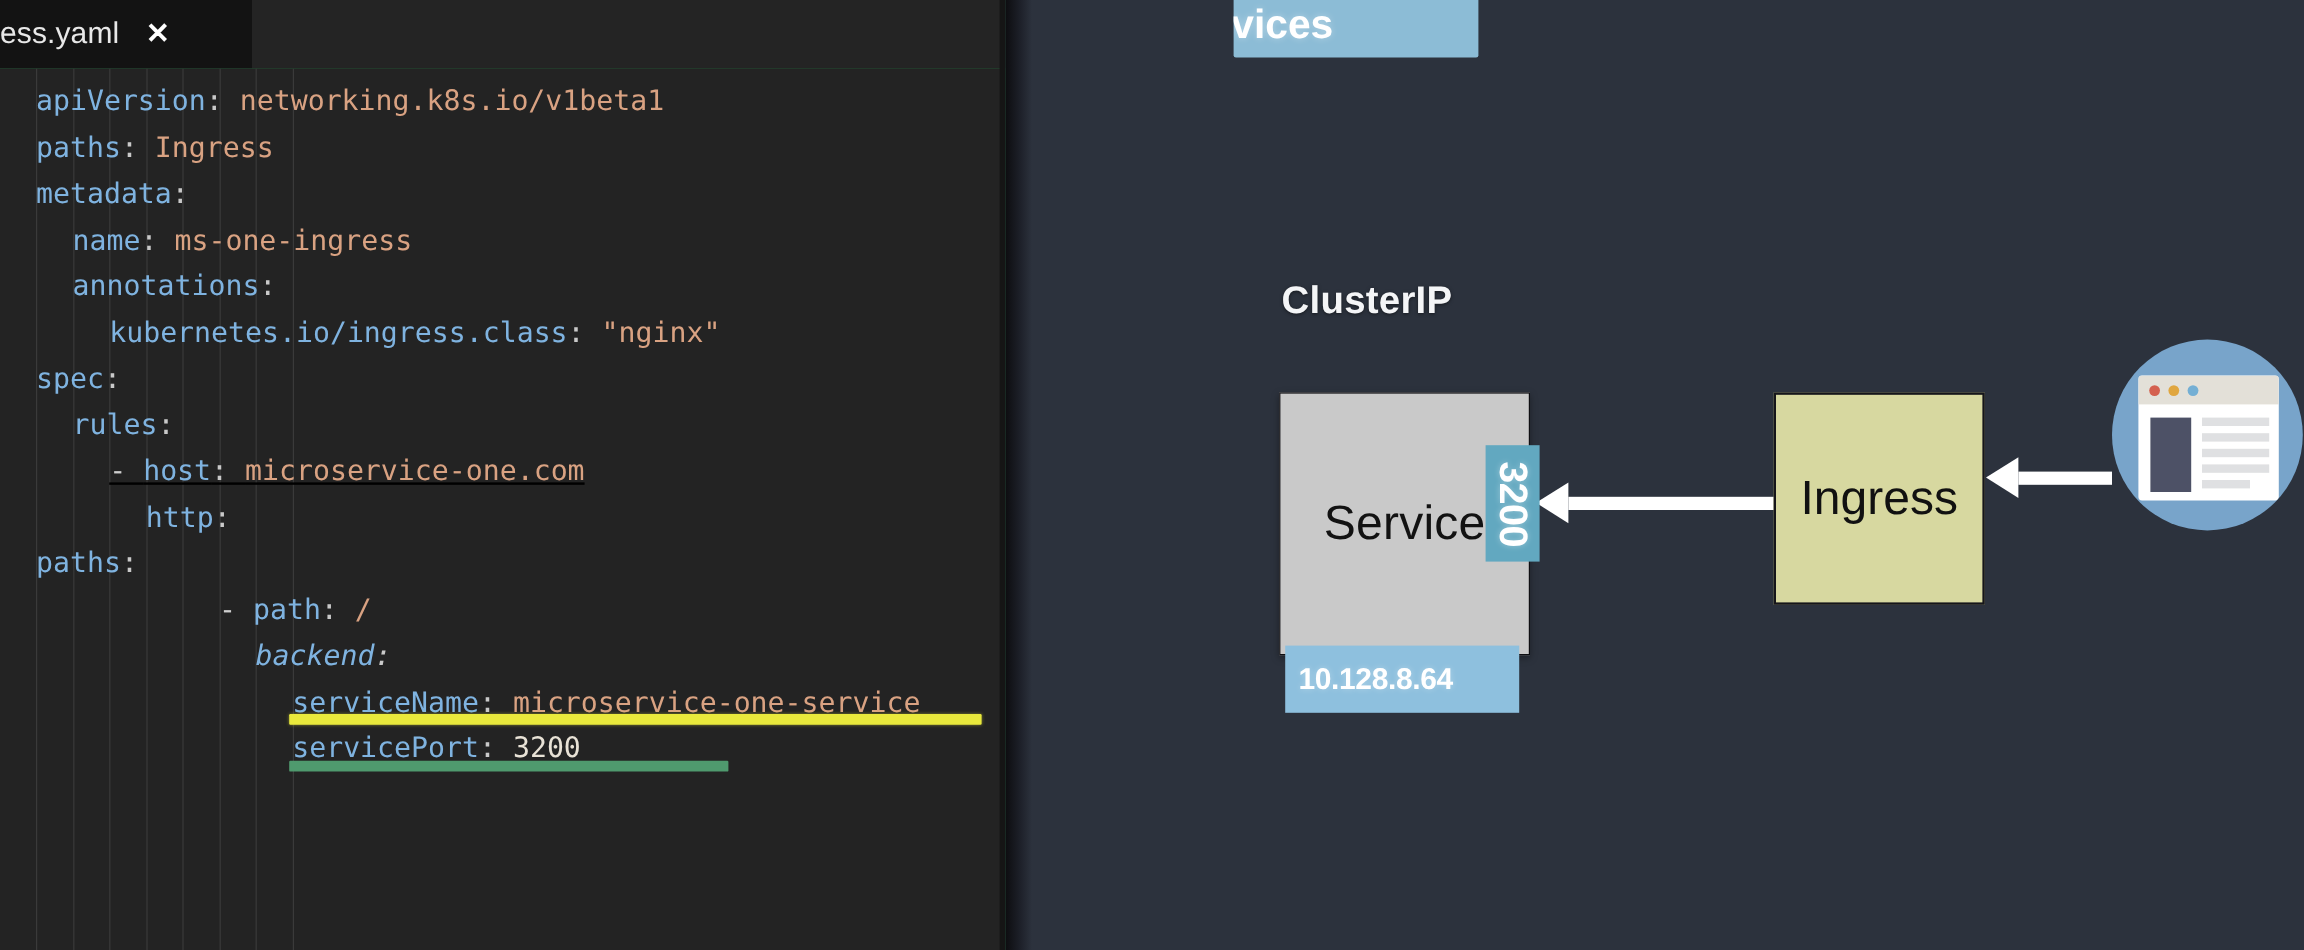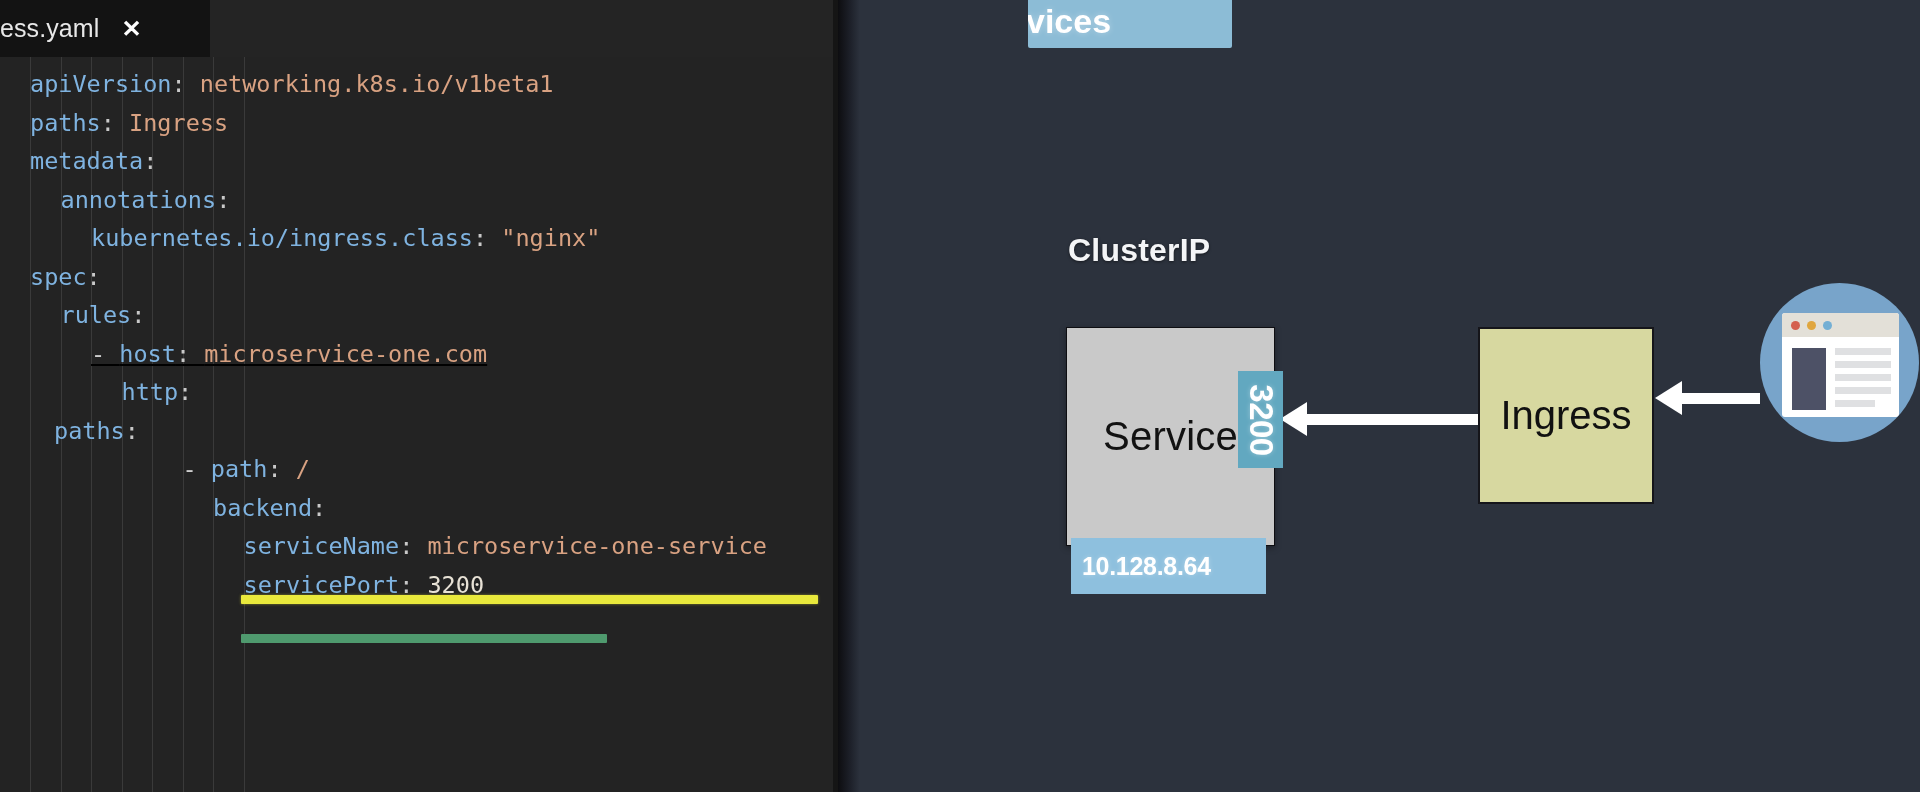--- a/index.html
+++ b/index.html
@@ -285,29 +285,30 @@
           <div class="guide" style="left: 61px;"></div>
           <div class="guide" style="left: 91px;"></div>
           <div class="guide" style="left: 122px;"></div>
           <div class="guide" style="left: 152px;"></div>
           <div class="guide" style="left: 183px;"></div>
           <div class="guide" style="left: 213px;"></div>
           <div class="guide" style="left: 244px;"></div>
           <div class="line" style="padding-left: 30px;"><span class="k">apiVersion</span><span class="pun">: </span><span class="v">networking.k8s.io/v1beta1</span></div>
           <div class="line" style="padding-left: 30px;"><span class="k">paths</span><span class="pun">: </span><span class="v">Ingress</span></div>
           <div class="line" style="padding-left: 30px;"><span class="k">metadata</span><span class="pun">:</span></div>
+          <div class="line" style="padding-left: 60.5px;"><span class="k">name</span><span class="pun">: </span><span class="v">ms-one-ingress</span></div>
           <div class="line" style="padding-left: 60.5px;"><span class="k">annotations</span><span class="pun">:</span></div>
           <div class="line" style="padding-left: 91px;"><span class="k">kubernetes.io/ingress.class</span><span class="pun">: </span><span class="str">"nginx"</span></div>
           <div class="line" style="padding-left: 30px;"><span class="k">spec</span><span class="pun">:</span></div>
           <div class="line" style="padding-left: 60.5px;"><span class="k">rules</span><span class="pun">:</span></div>
           <div class="line" style="padding-left: 91px; text-decoration: underline;"><span class="dash">- </span><span class="k">host</span><span class="pun">: </span><span class="v">microservice-one.com</span></div>
           <div class="line" style="padding-left: 121.5px;"><span class="k">http</span><span class="pun">:</span></div>
-          <div class="line" style=" margin-left: 24px;"><span class="k">paths</span><span class="pun">:</span></div>
+          <div class="line" style=""><span class="k">paths</span><span class="pun">:</span></div>
           <div class="line" style="padding-left: 182.5px;"><span class="dash">- </span><span class="k">path</span><span class="pun">: </span><span class="v">/</span></div>
-          <div class="line" style="padding-left: 213px;"><span class="k">backend</span><span class="pun">:</span></div>
+          <div class="line" style="padding-left: 213px; font-style: italic;"><span class="k">backend</span><span class="pun">:</span></div>
           <div class="line" style="padding-left: 243.5px;"><span class="k">serviceName</span><span class="pun">: </span><span class="v">microservice-one-service</span></div>
           <div class="line" style="padding-left: 243.5px;"><span class="k">servicePort</span><span class="pun">: </span><span class="num">3200</span></div>
         </div>
 
       <div class="editor-rightedge"></div>
     </div>
   </div>
 
   <div class="diagram"></div>
   <div class="diagram-shadow"></div>

